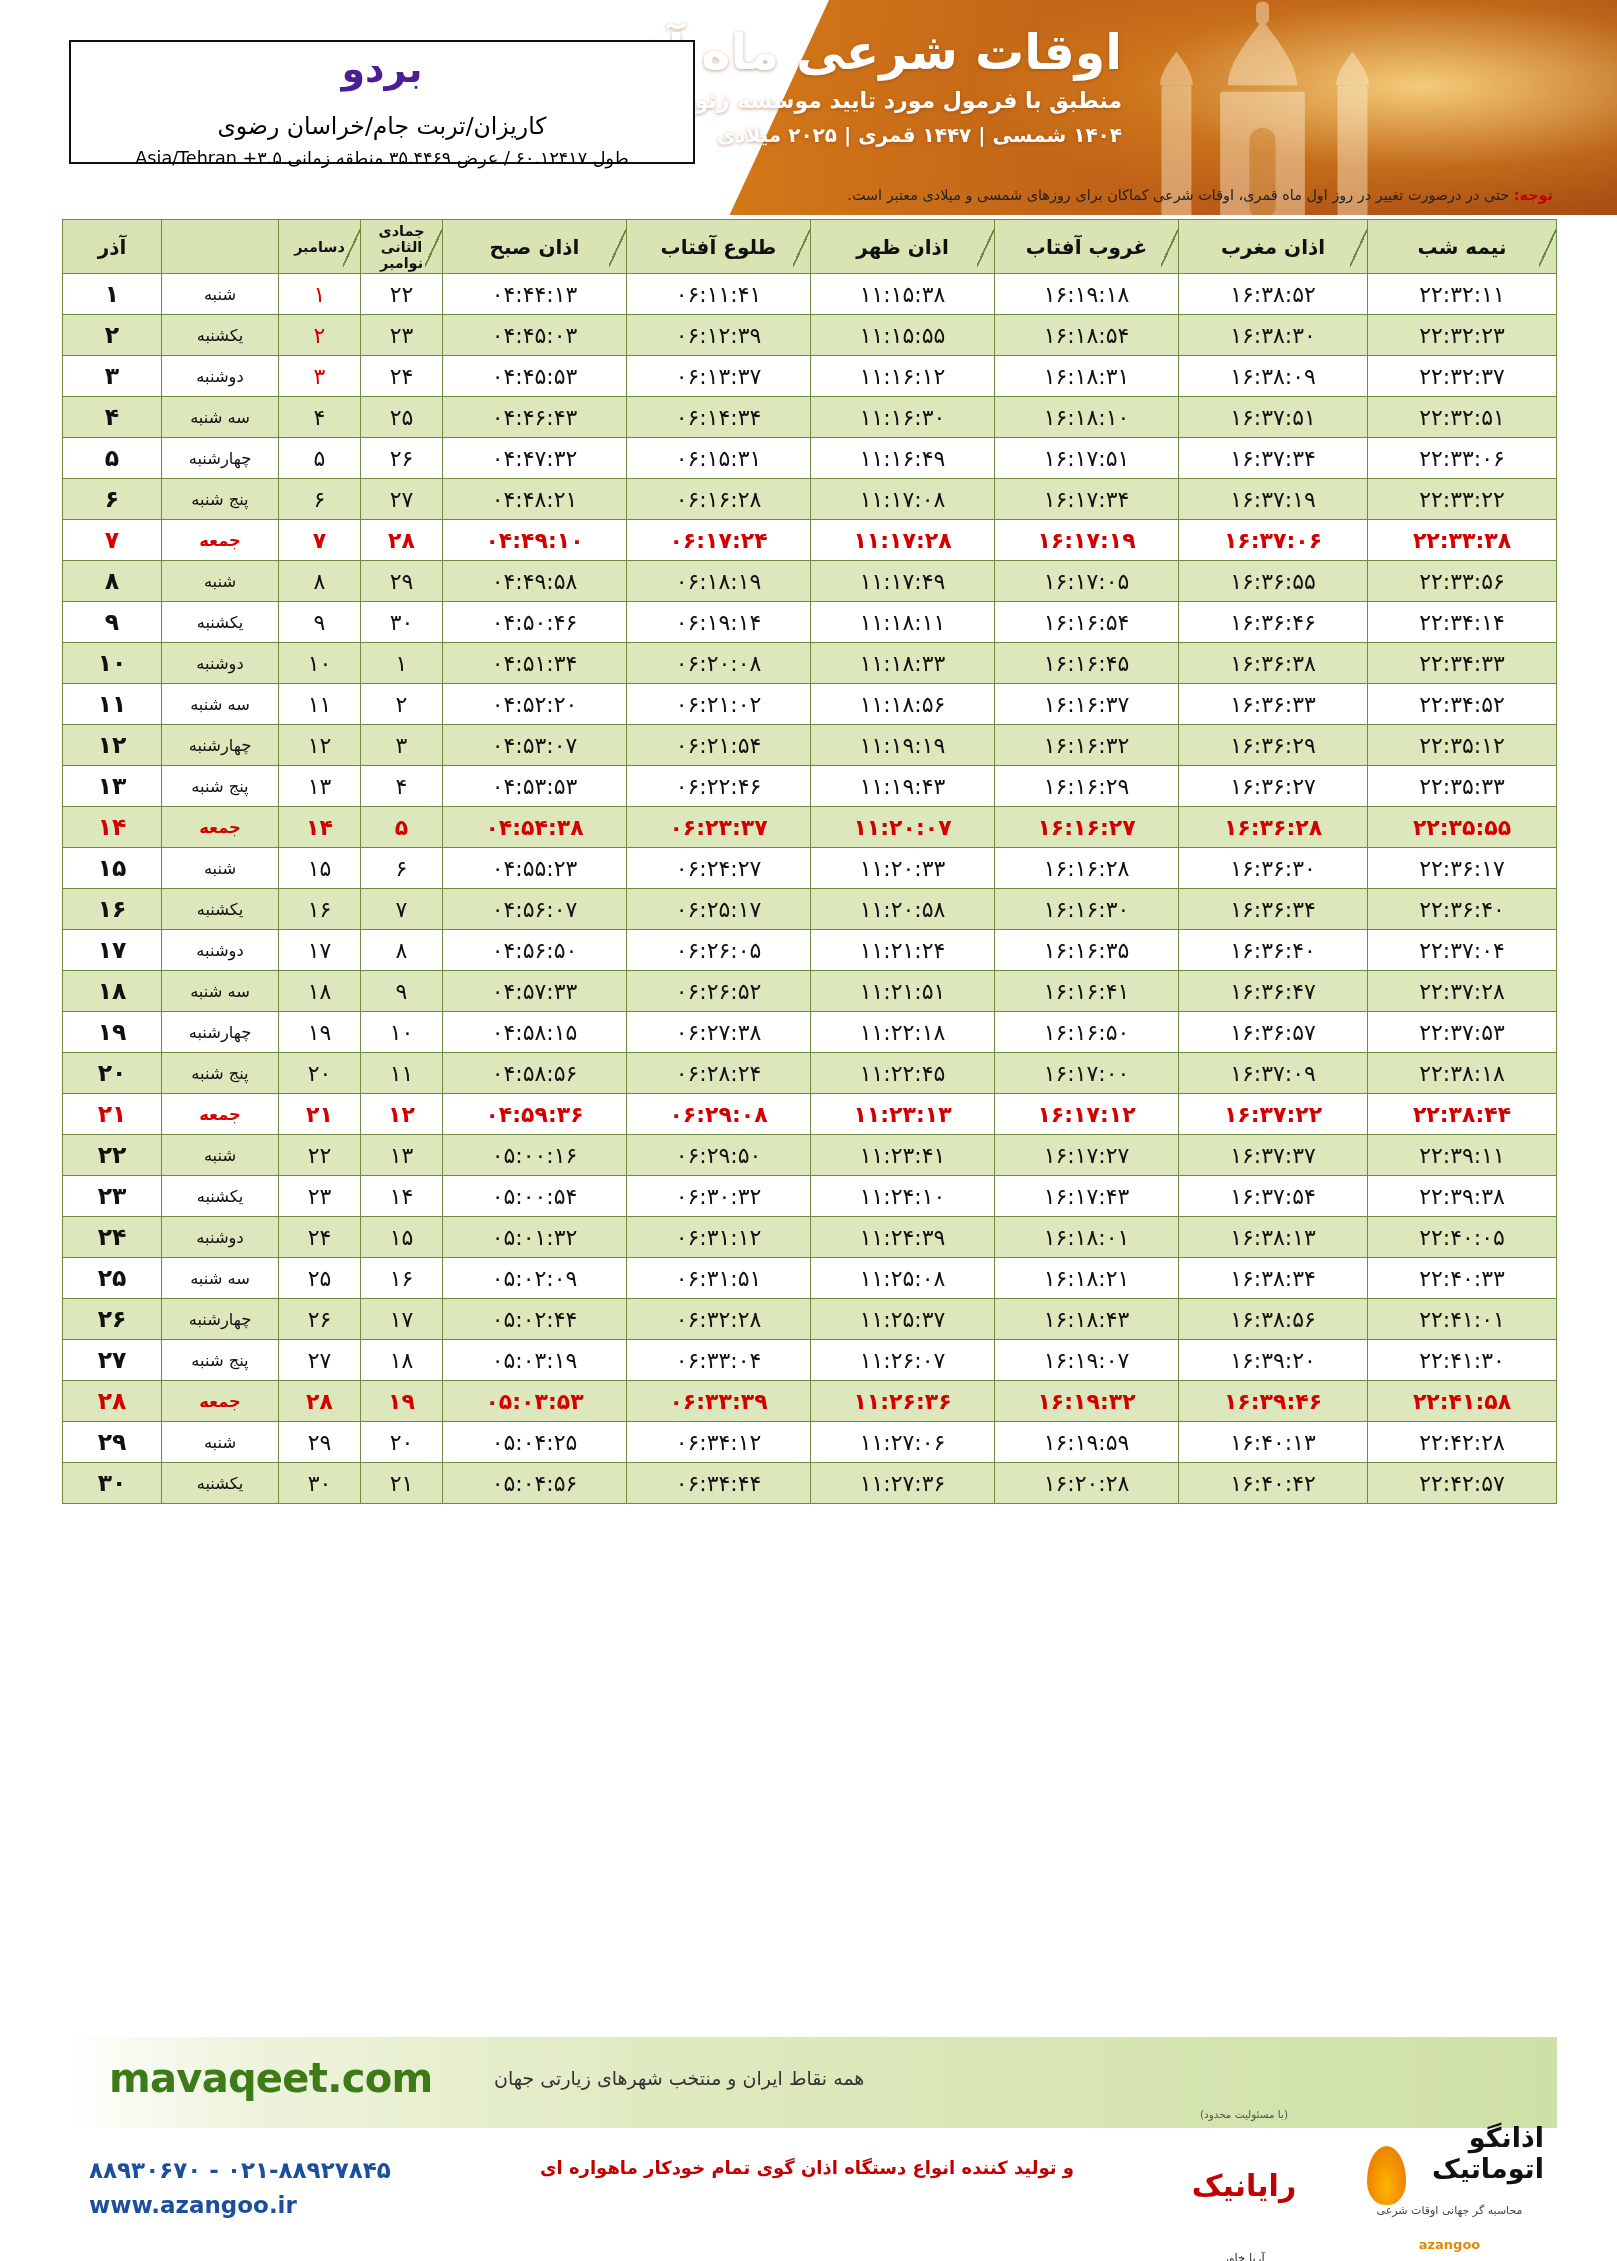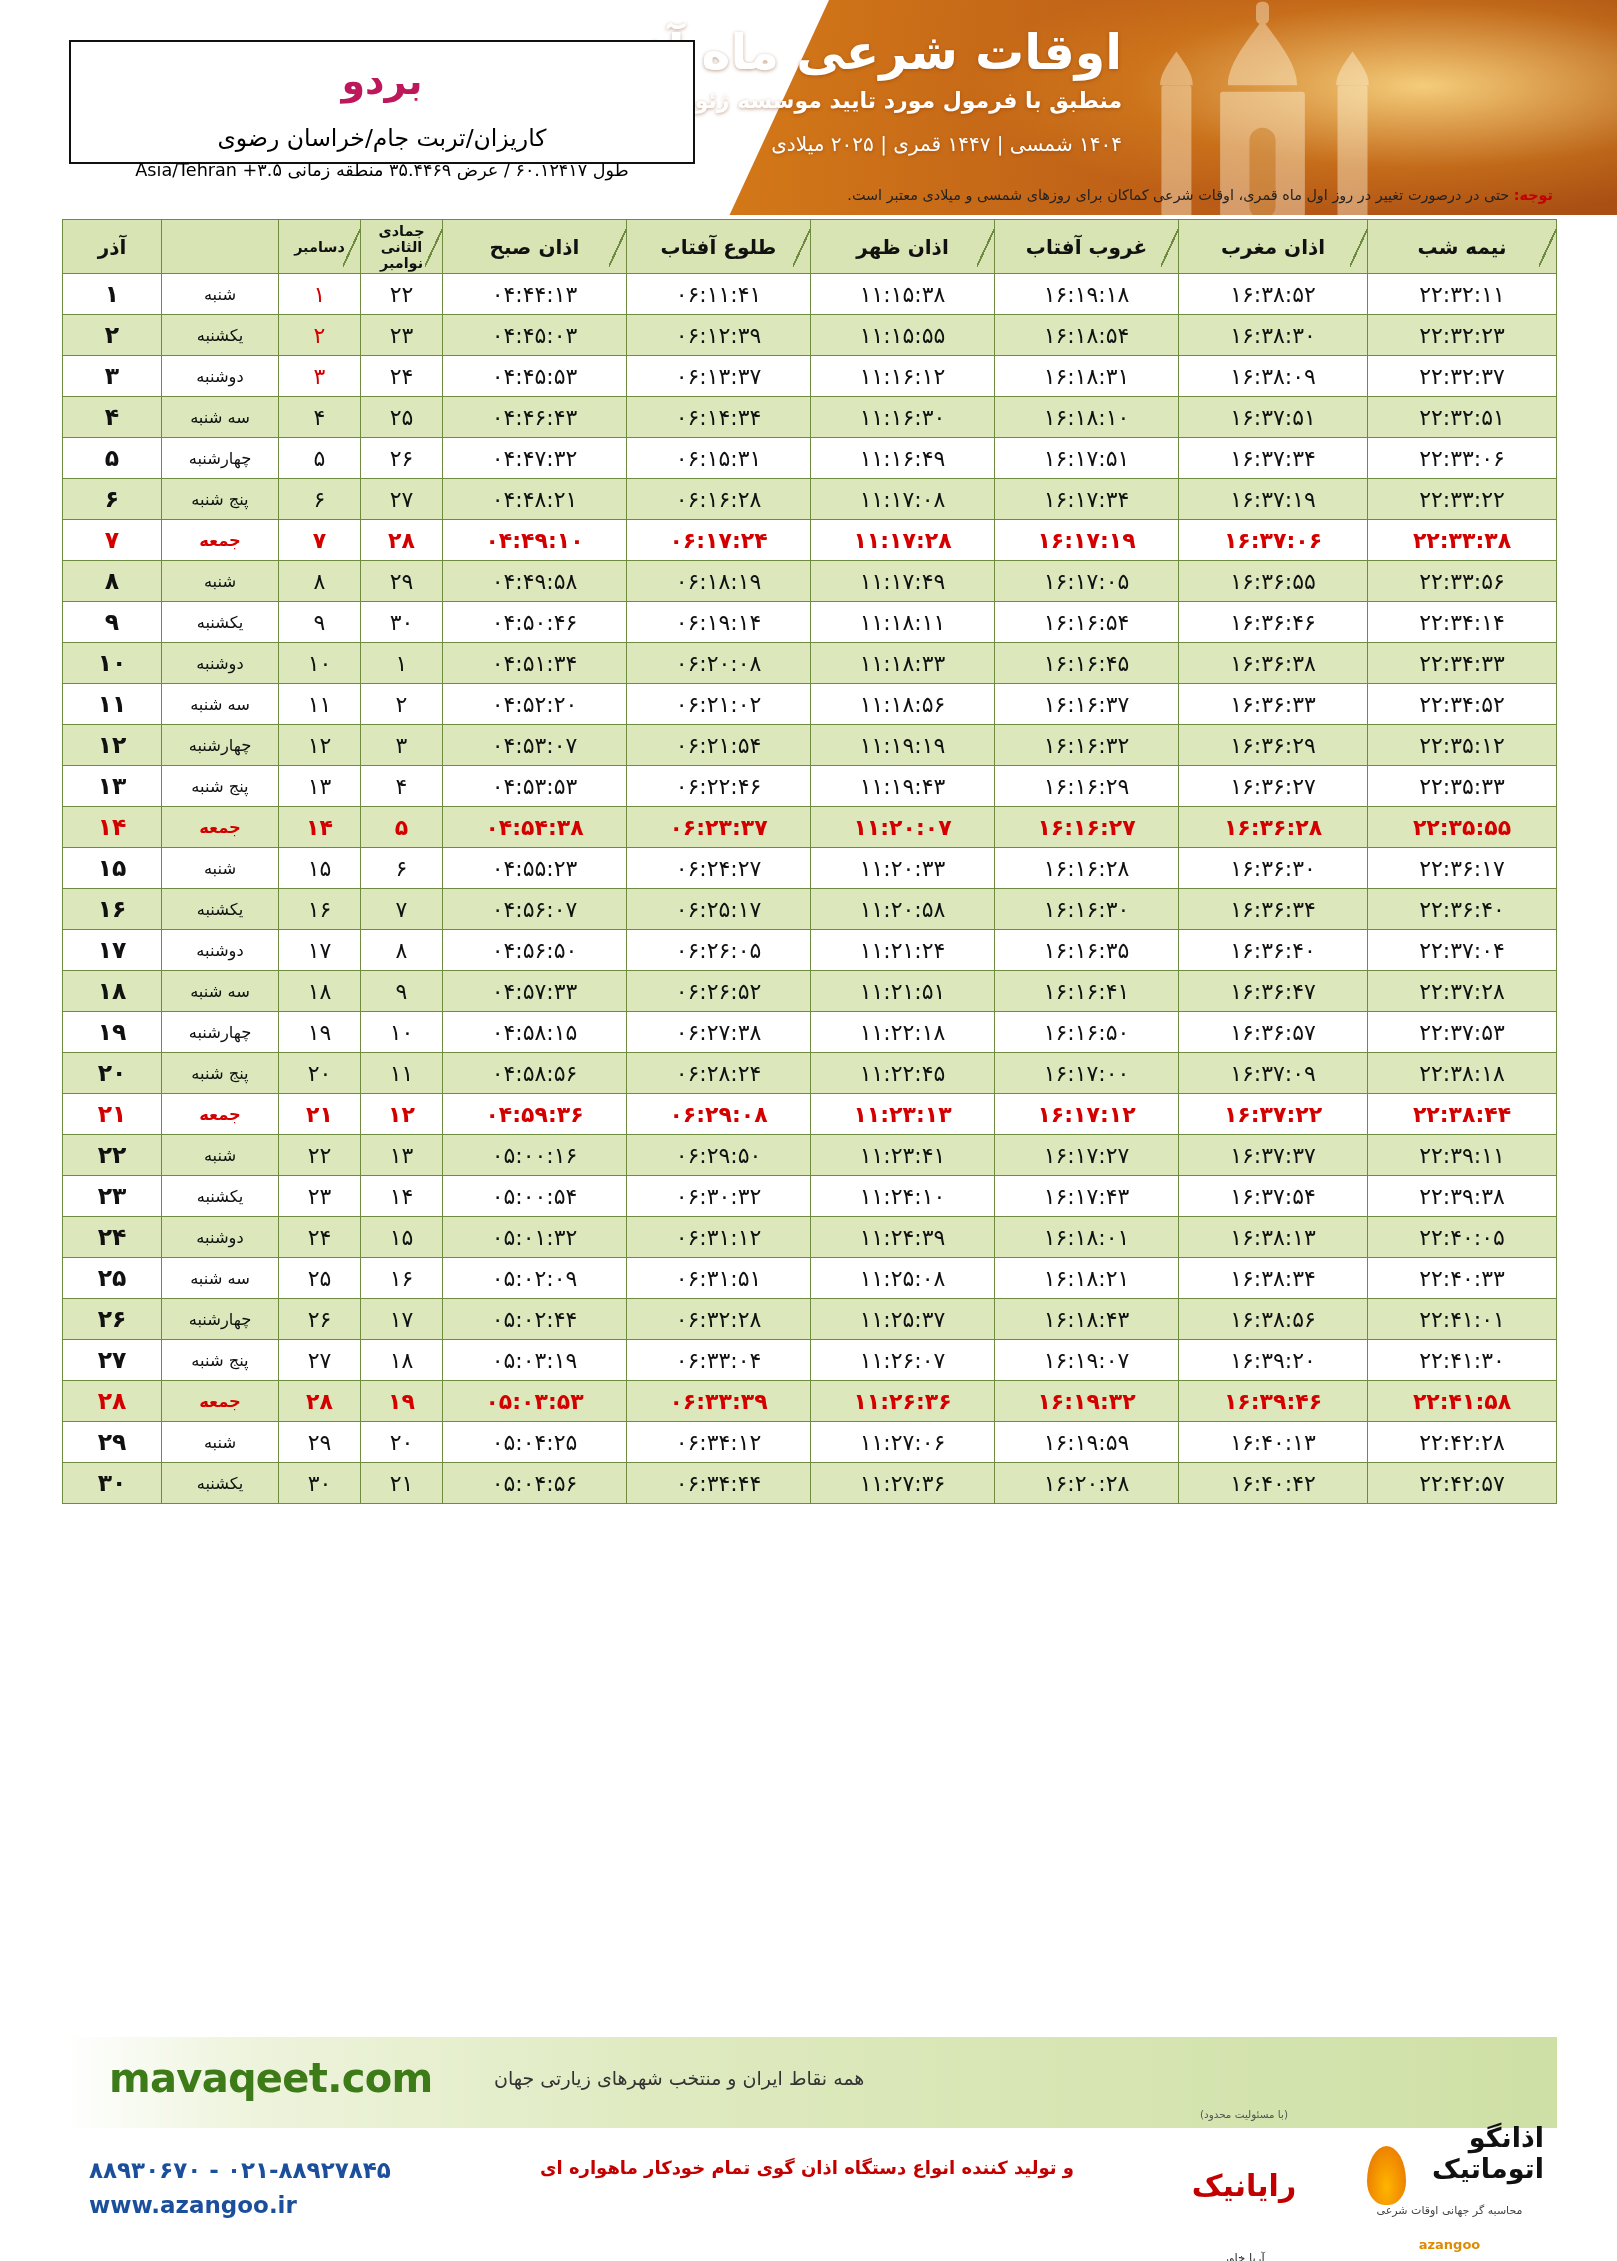--- a/index.html
+++ b/index.html
@@ -30,29 +30,29 @@
     position:absolute;left:0;top:0;width:829px;height:215px;
     background:#ffffff;
     clip-path:polygon(0 0, 100% 0, 88% 100%, 0 100%);
   }
   .header-titles{
     position:absolute;right:496px;top:27px;width:692px;text-align:right;color:#ffffff;
     text-shadow:0 1.3px 3.9px rgba(120,50,0,.45);
   }
   .h-title{font-size:49px;font-weight:bold;line-height:1.05;letter-spacing:-0.7px;}
   .h-sub{font-size:22px;font-weight:bold;margin-top:9px;line-height:1.25;}
-  .h-sub2{font-size:20px;font-weight:normal;margin-top:17px;}
+  .h-sub2{font-size:20px;font-weight:bold;margin-top:8px;}
 
   
   .citybox{
     position:absolute;left:69px;top:40px;width:626px;height:124px;
     border:2px solid #111;background:#fff;text-align:center;
     box-sizing:border-box;
   }
-  .city-name{font-size:38px;font-weight:bold;margin-top:17px;color:#be185d;letter-spacing:0.7px;}
+  .city-name{font-size:38px;font-weight:bold;margin-top:5px;color:#4c1d95;letter-spacing:0.7px;}
   .city-region{font-size:23.5px;margin-top:21px;color:#000;}
   .city-coord{font-size:17.6px;margin-top:7.8px;color:#000;}
 
   .note{
     position:absolute;left:69px;top:187px;width:1484px;text-align:right;
     font-size:14.4px;color:#222;
   }
   .note b{color:#c20000;}
 
   

